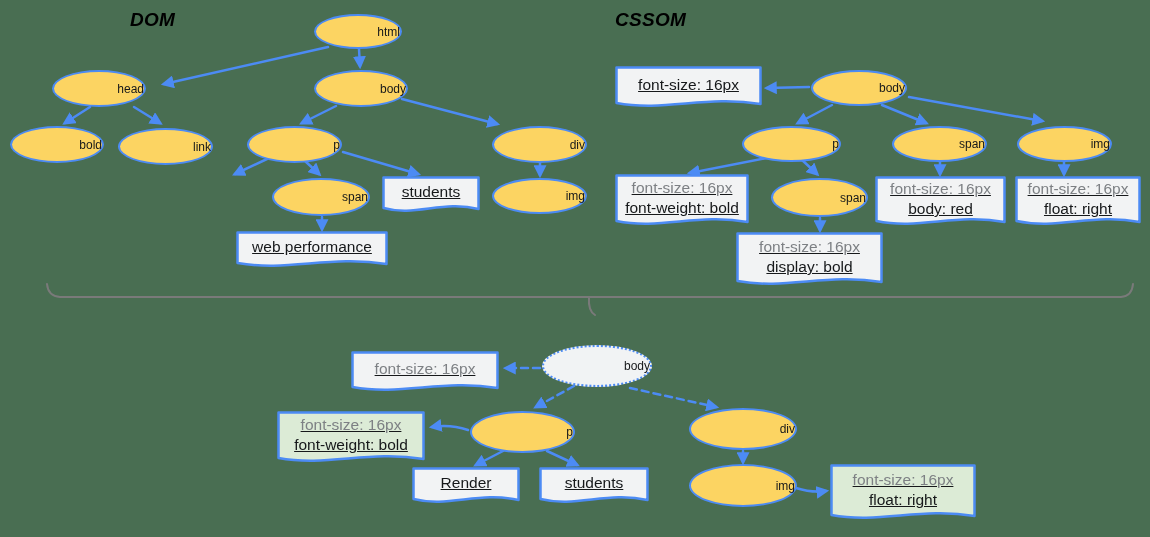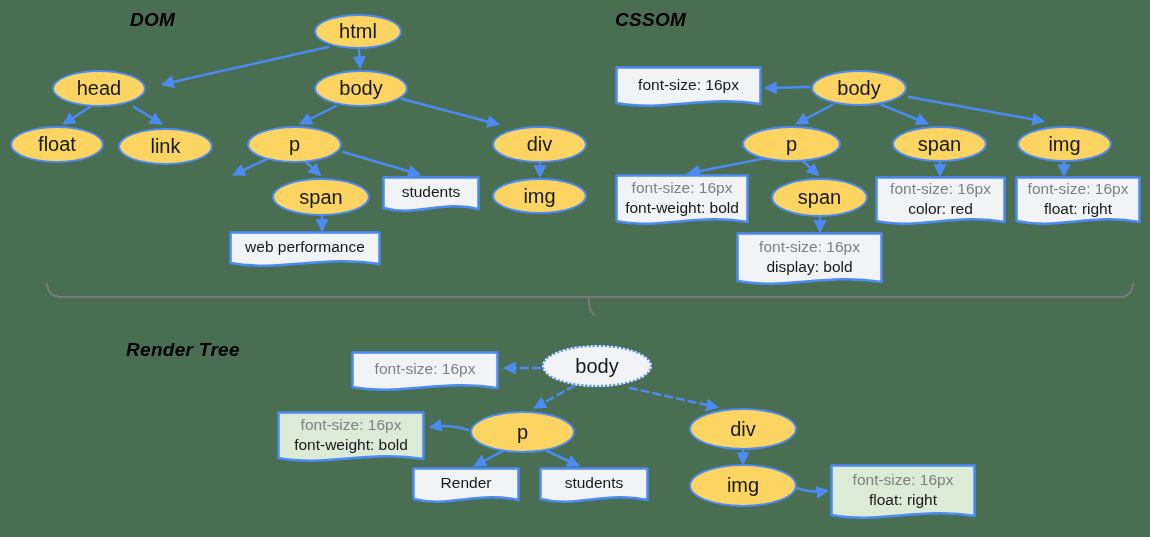--- a/index.html
+++ b/index.html
@@ -17,32 +17,32 @@
   .wires .arrow{stroke:var(--arrow);stroke-width:2.5;fill:none;stroke-linecap:round;}
   .wires .arrow.dashed{stroke-dasharray:7 5;}
   .wires .brace{stroke:var(--divider);stroke-width:2;fill:none;stroke-linecap:round;}
   .ah-head{fill:var(--arrow);}
   .title{
     position:absolute;font-size:19px;font-weight:bold;font-style:italic;
     color:#000;letter-spacing:.3px;white-space:nowrap;
   }
   .ell{
     position:absolute;box-sizing:border-box;border:2.5px solid var(--node-border);
-    border-radius:50%;background:var(--node-fill);display:flex;align-items:center;justify-content:center;
-    font-size:20px;color:var(--text);
+    border-radius:50%;background:var(--node-fill);display:flex;align-items:center;justify-content:flex-end;
+    font-size:12px;color:var(--text);
   }
   .ell.ghost{background:#F1F3F4;border-style:dotted;}
   .doc{position:absolute;}
   .doc .doc-bg{position:absolute;left:0;top:0;overflow:visible;}
   .doc-path{fill:var(--box-fill);stroke:var(--node-border);stroke-width:2.5;stroke-linejoin:round;}
   .doc.green .doc-path{fill:var(--box-green-fill);}
   .doc-text{
     position:absolute;left:0;top:0;right:0;bottom:9px;
     display:flex;flex-direction:column;align-items:center;justify-content:center;
-    line-height:1.3;font-size:15.5px;white-space:nowrap;
+    line-height:1.3;font-size:15.5px;white-space:nowrap;text-decoration:underline;
   }
   .gray{color:var(--muted-text);}
   .black{color:var(--text);}
 </style>
 </head>
 <body>
 
 <div class="canvas">
 
   <svg class="wires" width="1150" height="537">
@@ -92,21 +92,21 @@
   <div class="ell" style="left:314px;top:14px;width:88px;height:35px">
     <span>html</span>
     </div>
   <div class="ell" style="left:52px;top:70px;width:94px;height:37px">
     <span>head</span>
     </div>
   <div class="ell" style="left:314px;top:70px;width:94px;height:37px">
     <span>body</span>
     </div>
   <div class="ell" style="left:10px;top:126px;width:94px;height:37px">
-    <span>float</span>
+    <span>bold</span>
     </div>
   <div class="ell" style="left:118px;top:128px;width:95px;height:37px">
     <span>link</span>
     </div>
   <div class="ell" style="left:247px;top:126px;width:95px;height:37px">
     <span>p</span>
     </div>
   <div class="ell" style="left:492px;top:126px;width:95px;height:37px">
     <span>div</span>
     </div>
@@ -118,21 +118,21 @@
     </div>
 
   <div class="doc" style="left:382px;top:176px;width:98px;height:42px">
       <svg width="98" height="42" class="doc-bg">
         <path class="doc-path" d="M1.5,1.5 H96.5 V33 C60.76,24 33.32,41 1.5,32 Z"></path>
       </svg>
     <div class="doc-text">
         <span class="black">students</span>
       </div>
     </div>
-  <div class="doc" style="left:229px;top:231px;width:152px;height:42px">
+  <div class="doc" style="left:236px;top:231px;width:152px;height:42px">
       <svg width="152" height="42" class="doc-bg">
         <path class="doc-path" d="M1.5,1.5 H150.5 V33 C94.24,24 51.68000000000001,41 1.5,32 Z"></path>
       </svg>
     <div class="doc-text">
         <span class="black">web performance</span>
       </div>
     </div>
 
   <div class="title" style="left:615px;top:9px">CSSOM</div>
 
@@ -169,21 +169,21 @@
       <span class="gray">font-size: 16px</span>
       <span class="black">font-weight: bold</span>
     </div>
     </div>
   <div class="doc" style="left:875px;top:176px;width:131px;height:55px">
       <svg width="131" height="55" class="doc-bg">
         <path class="doc-path" d="M1.5,1.5 H129.5 V46 C81.22,37 44.540000000000006,54 1.5,45 Z"></path>
       </svg>
     <div class="doc-text">
       <span class="gray">font-size: 16px</span>
-      <span class="black">color: red</span>
+      <span class="black">body: red</span>
     </div>
     </div>
   <div class="doc" style="left:1015px;top:176px;width:126px;height:55px">
       <svg width="126" height="55" class="doc-bg">
         <path class="doc-path" d="M1.5,1.5 H124.5 V46 C78.12,37 42.84,54 1.5,45 Z"></path>
       </svg>
     <div class="doc-text">
       <span class="gray">font-size: 16px</span>
       <span class="black">float: right</span>
     </div>
@@ -191,21 +191,20 @@
   <div class="doc" style="left:736px;top:232px;width:147px;height:59px">
       <svg width="147" height="59" class="doc-bg">
         <path class="doc-path" d="M1.5,1.5 H145.5 V50 C91.14,41 49.980000000000004,58 1.5,49 Z"></path>
       </svg>
     <div class="doc-text">
       <span class="gray">font-size: 16px</span>
       <span class="black">display: bold</span>
     </div>
     </div>
 
-  <div class="title" style="left:126px;top:339px">Render Tree</div>
 
   <div class="doc" style="left:351px;top:351px;width:148px;height:46px">
       <svg width="148" height="46" class="doc-bg">
         <path class="doc-path" d="M1.5,1.5 H146.5 V37 C91.76,28 50.32,45 1.5,36 Z"></path>
       </svg>
     <div class="doc-text">
         <span class="gray">font-size: 16px</span>
       </div>
     </div>
 

